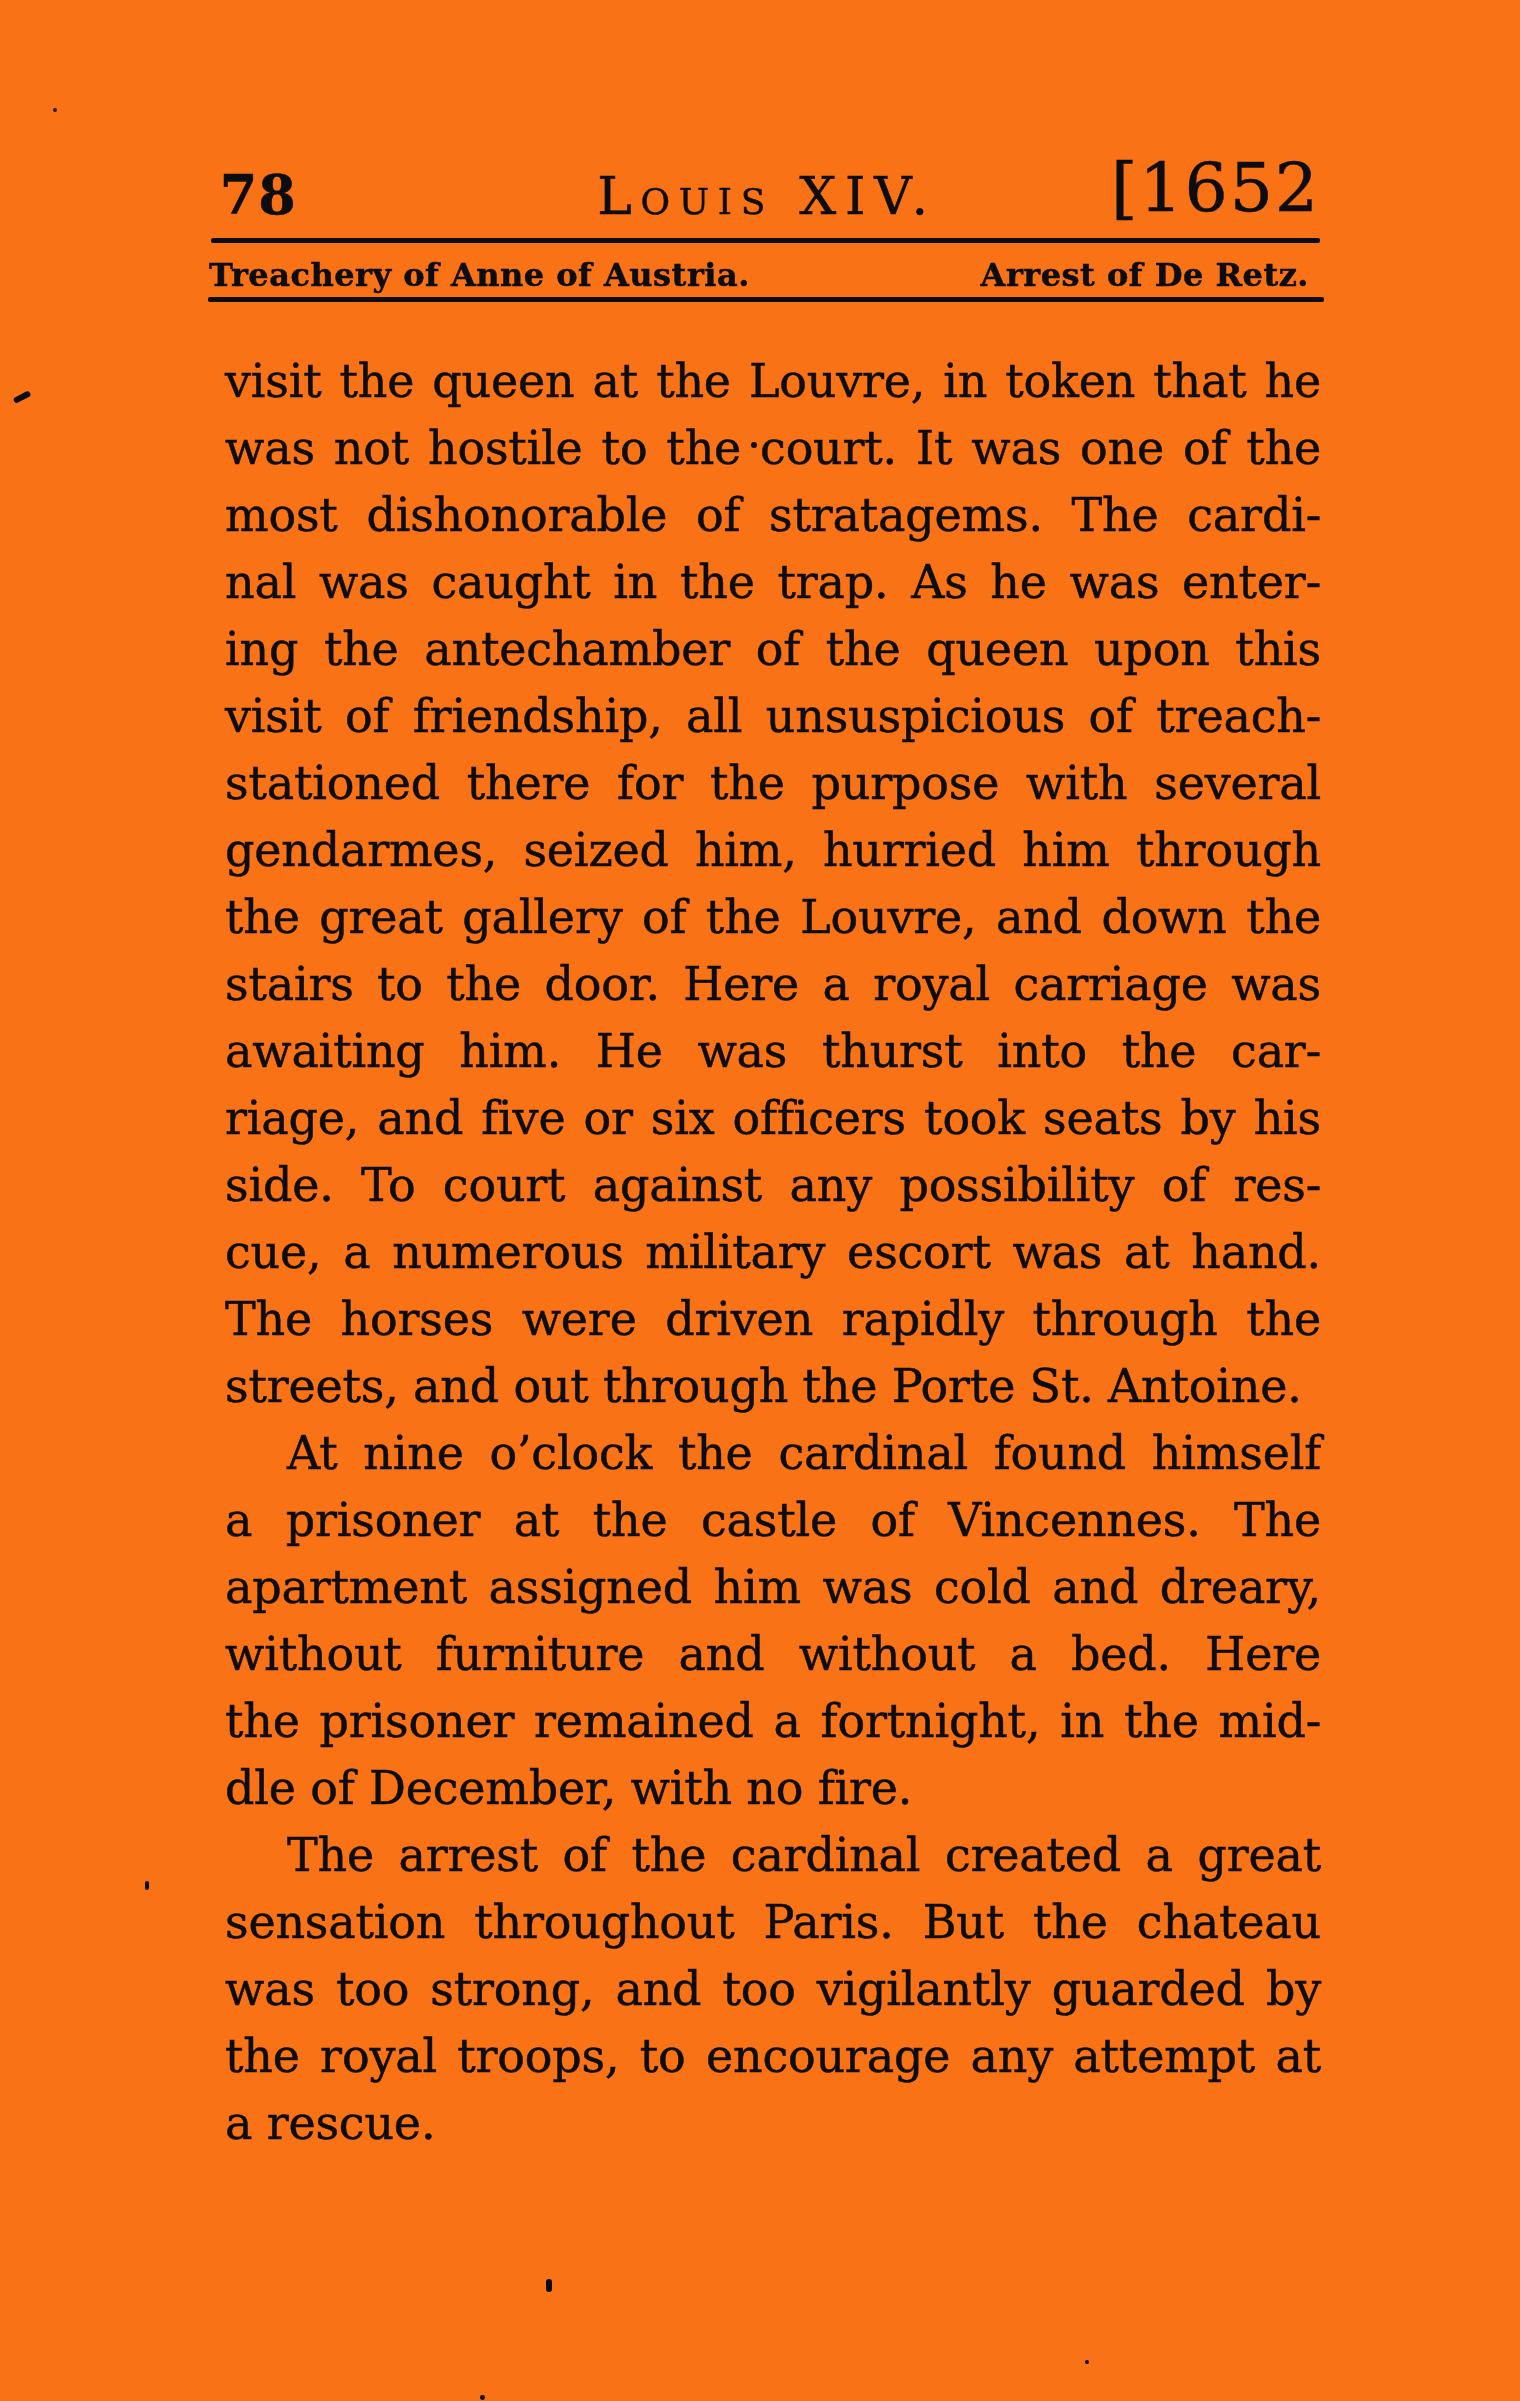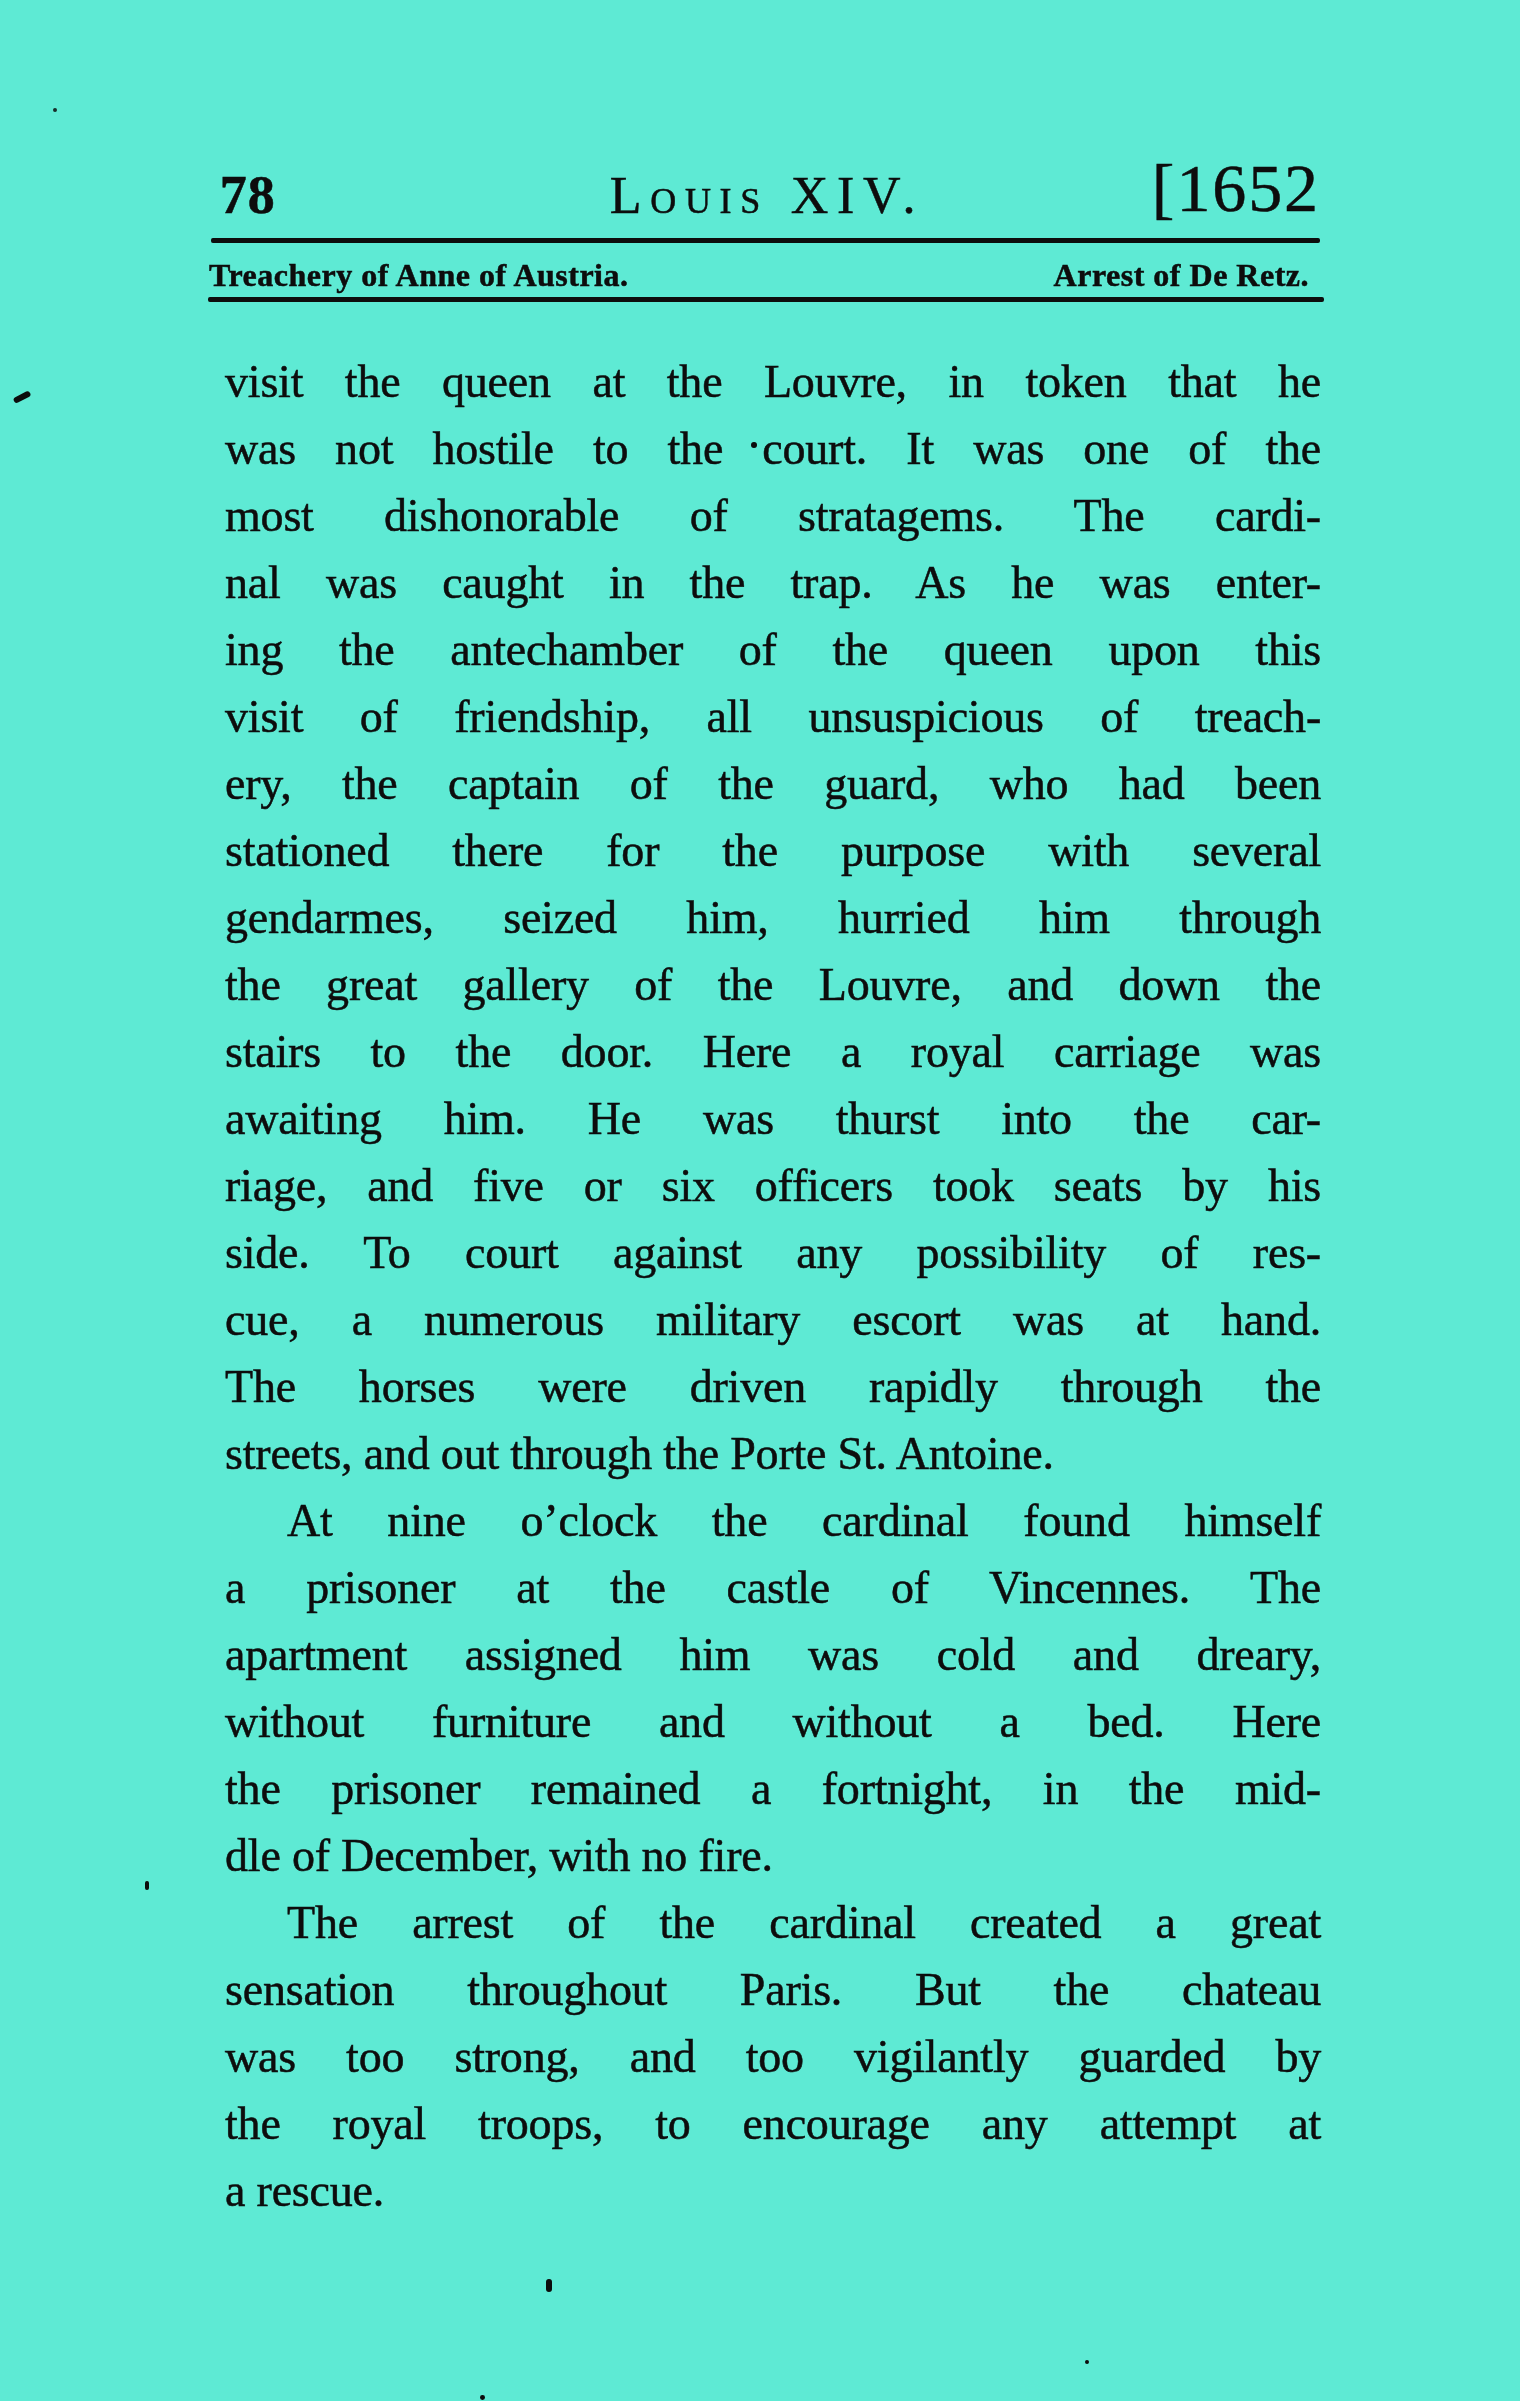--- a/index.html
+++ b/index.html
@@ -6,22 +6,21 @@
   body {
     width: 1521px; height: 2401px;
     background: #ffffff;
     font-family: "DejaVu Serif", "Liberation Serif", serif;
     color: #0d0d0d;
     overflow: hidden;
     position: relative;
   }
   .page {
     position: absolute; inset: 0;
-    background: #5eead4;
-    font-family: Liberation Serif, serif;
+    background: #f97316;
   }
   .ink { -webkit-text-stroke: 0.5px #0d0d0d; }
 
   
   .header-row {
     position: absolute;
     left: 214px; top: 154px;
     width: 1106px; height: 68px;
   }
   .page-number {
@@ -130,21 +129,20 @@
 
   <div class="rule rule-2"></div>
 
   <div class="page-body ink">
       <div class="bline">visit the queen at the Louvre, in token that he</div>
       <div class="bline">was not hostile to the court. It was one of the</div>
       <div class="bline">most dishonorable of stratagems. The cardi-</div>
       <div class="bline">nal was caught in the trap. As he was enter-</div>
       <div class="bline">ing the antechamber of the queen upon this</div>
       <div class="bline">visit of friendship, all unsuspicious of treach-</div>
-      <div class="bline">ery, the captain of the guard, who had been</div>
       <div class="bline">stationed there for the purpose with several</div>
       <div class="bline">gendarmes, seized him, hurried him through</div>
       <div class="bline">the great gallery of the Louvre, and down the</div>
       <div class="bline">stairs to the door. Here a royal carriage was</div>
       <div class="bline">awaiting him. He was thurst into the car-</div>
       <div class="bline">riage, and five or six officers took seats by his</div>
       <div class="bline">side. To court against any possibility of res-</div>
       <div class="bline">cue, a numerous military escort was at hand.</div>
       <div class="bline">The horses were driven rapidly through the</div>
       <div class="bline para-end">streets, and out through the Porte St. Antoine.</div>

